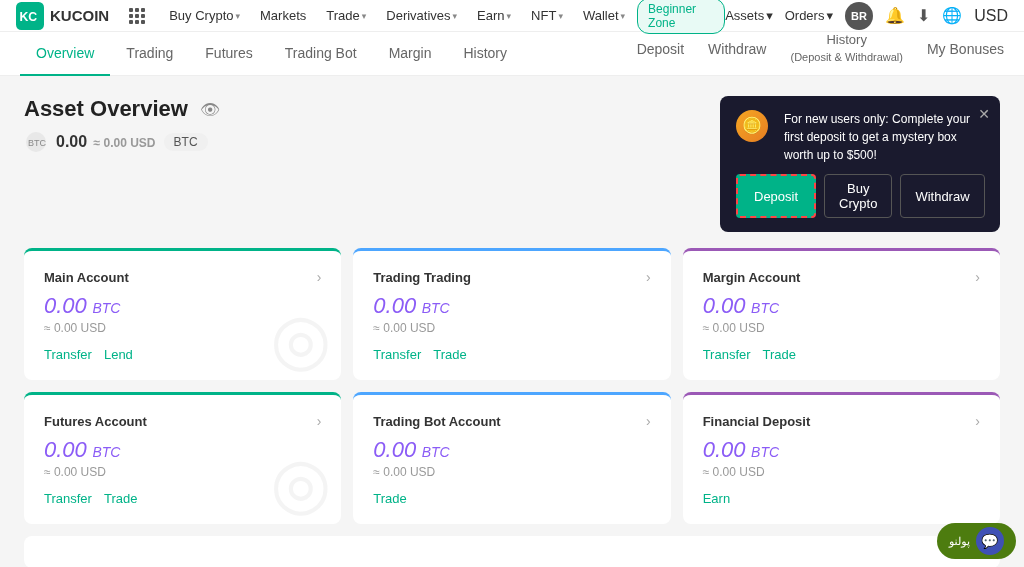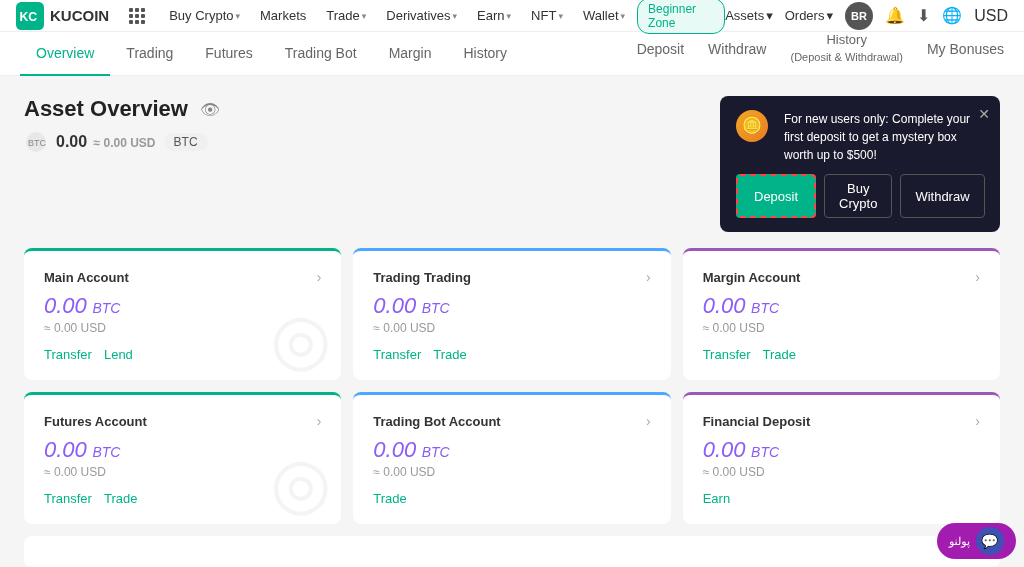--- a/index.html
+++ b/index.html
@@ -285,18 +285,18 @@
   </div>
 
   <div style="background:#fff;border-radius:8px;padding:16px 24px;display:flex;gap:0;">
     
     
     
   </div>
 
 </div>
 
-<div style="position:fixed;bottom:8px;right:8px;background:#a21caf;border-radius:20px;padding:4px 12px;display:flex;align-items:center;gap:6px;z-index:999;">
+<div style="position:fixed;bottom:8px;right:8px;background:#4d7c0f;border-radius:20px;padding:4px 12px;display:flex;align-items:center;gap:6px;z-index:999;">
   <span style="color:#fff;font-size:11px;font-weight:500;">پولنو</span>
   <div style="width:28px;height:28px;background:#3f51b5;border-radius:50%;display:flex;align-items:center;justify-content:center;">
     <span style="color:#fff;font-size:14px;">💬</span>
   </div>
 </div>
 
 </body></html>

